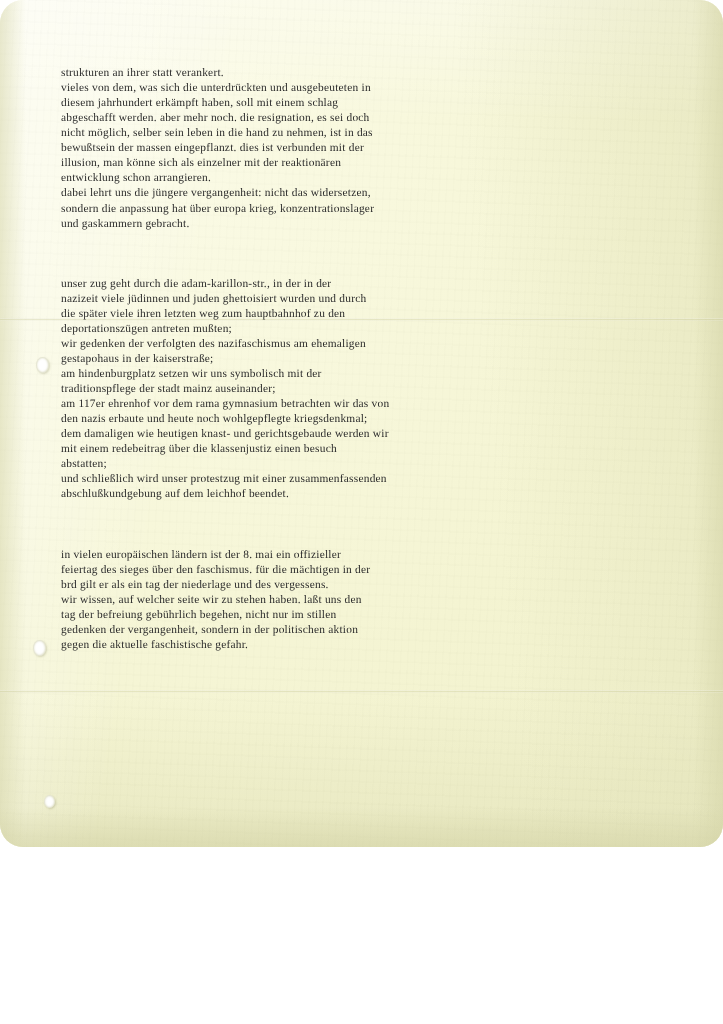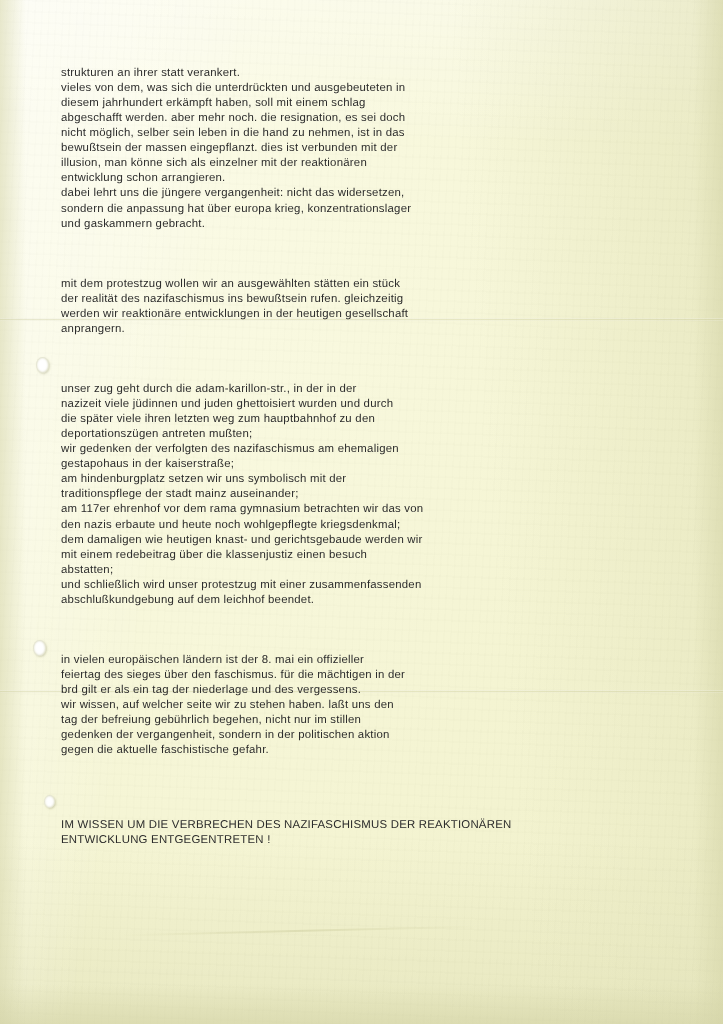--- a/index.html
+++ b/index.html
@@ -3,25 +3,26 @@
 <meta charset="utf-8">
 <style>
   html, body {
     margin: 0;
     padding: 0;
     background: #ffffff;
   }
   #page {
     position: relative;
     width: 723px;
-    height: 1024px;
+    height: 847px;
     overflow: hidden;
     background:
       radial-gradient(ellipse at 18% 12%, #fbfbe8 0%, #f8f8dd 32%, #f4f4d2 62%, #efefc8 100%);
-    font-family: Liberation Sans, sans-serif;
+    font-family: Liberation Serif, serif;
+    border-radius: 23px;
   }
   
   .tex {
     position: absolute;
     inset: 0;
     pointer-events: none;
   }
   .tex.v1 {
     background:
       linear-gradient(100deg, rgba(255,255,255,0.55) 0%, rgba(255,255,255,0) 28%),
@@ -125,24 +126,20 @@
 vieles von dem, was sich die unterdrückten und ausgebeuteten in
 diesem jahrhundert erkämpft haben, soll mit einem schlag
 abgeschafft werden. aber mehr noch. die resignation, es sei doch
 nicht möglich, selber sein leben in die hand zu nehmen, ist in das
 bewußtsein der massen eingepflanzt. dies ist verbunden mit der
 illusion, man könne sich als einzelner mit der reaktionären
 entwicklung schon arrangieren.
 dabei lehrt uns die jüngere vergangenheit: nicht das widersetzen,
 sondern die anpassung hat über europa krieg, konzentrationslager
 und gaskammern gebracht.</p>
-    <p class="para">mit dem protestzug wollen wir an ausgewählten stätten ein stück
-der realität des nazifaschismus ins bewußtsein rufen. gleichzeitig
-werden wir reaktionäre entwicklungen in der heutigen gesellschaft
-anprangern.</p>
     <p class="para">unser zug geht durch die adam-karillon-str., in der in der
 nazizeit viele jüdinnen und juden ghettoisiert wurden und durch
 die später viele ihren letzten weg zum hauptbahnhof zu den
 deportationszügen antreten mußten;
 wir gedenken der verfolgten des nazifaschismus am ehemaligen
 gestapohaus in der kaiserstraße;
 am hindenburgplatz setzen wir uns symbolisch mit der
 traditionspflege der stadt mainz auseinander;
 am 117er ehrenhof vor dem rama gymnasium betrachten wir das von
 den nazis erbaute und heute noch wohlgepflegte kriegsdenkmal;
@@ -151,17 +148,15 @@
 abstatten;
 und schließlich wird unser protestzug mit einer zusammenfassenden
 abschlußkundgebung auf dem leichhof beendet.</p>
     <p class="para">in vielen europäischen ländern ist der 8. mai ein offizieller
 feiertag des sieges über den faschismus. für die mächtigen in der
 brd gilt er als ein tag der niederlage und des vergessens.
 wir wissen, auf welcher seite wir zu stehen haben. laßt uns den
 tag der befreiung gebührlich begehen, nicht nur im stillen
 gedenken der vergangenheit, sondern in der politischen aktion
 gegen die aktuelle faschistische gefahr.</p>
-    <p class="closing">IM WISSEN UM DIE VERBRECHEN DES NAZIFASCHISMUS DER REAKTIONÄREN
-ENTWICKLUNG ENTGEGENTRETEN !</p>
   </div>
 
 </div>
 
 </body></html>

